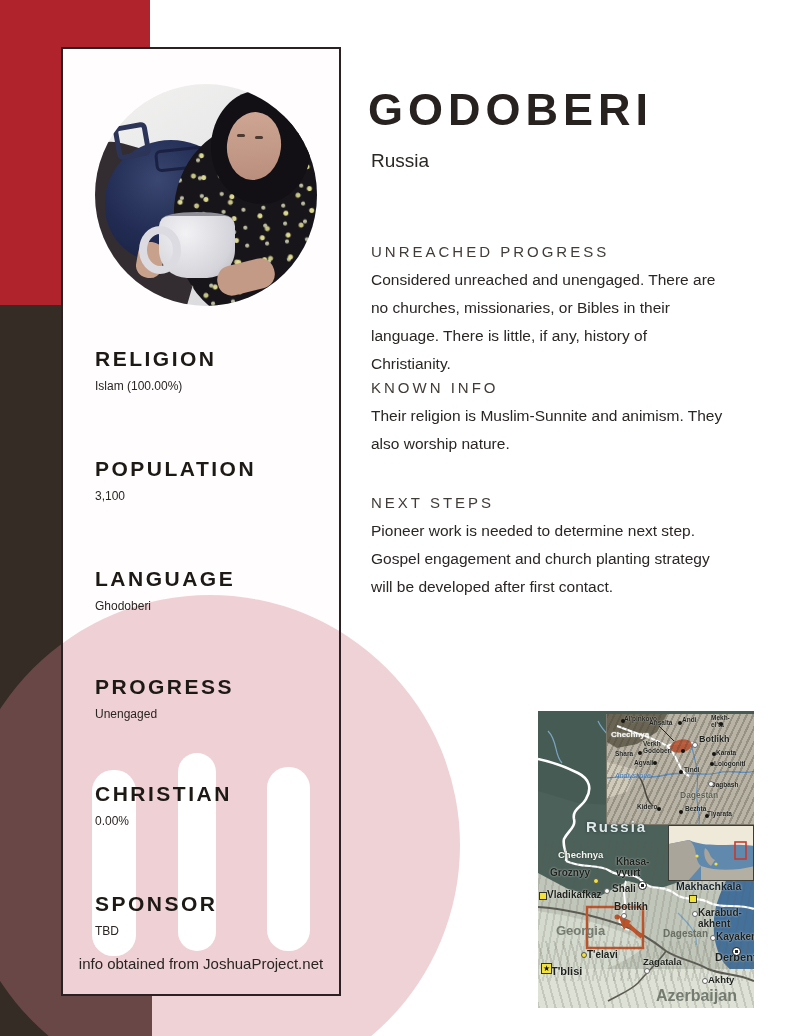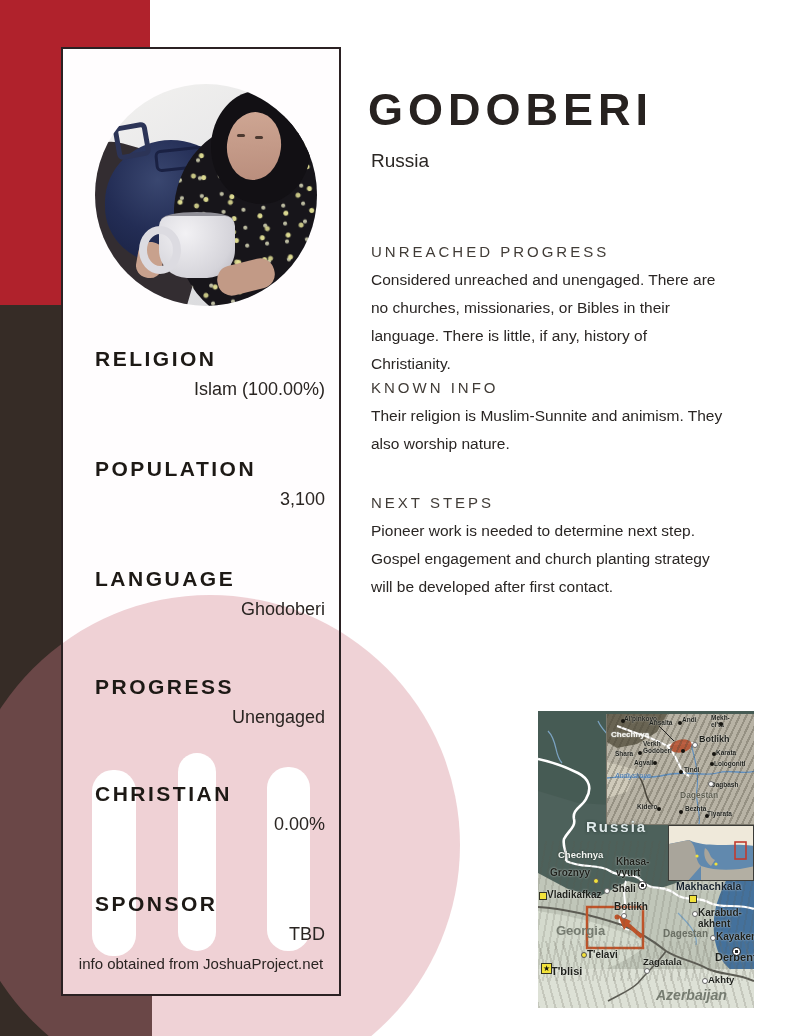--- a/index.html
+++ b/index.html
@@ -55,21 +55,21 @@
   .ph-mug-handle{position:absolute;left:44px;top:142px;width:26px;height:32px;
                  border:8px solid #dcdbe1;border-radius:50%;}
   .ph-hand{position:absolute;left:122px;top:178px;width:58px;height:30px;border-radius:14px;
            background:#c29a86;transform:rotate(-14deg);}
   .ph-hand2{position:absolute;left:42px;top:158px;width:26px;height:36px;border-radius:12px;
             background:#c8a18d;transform:rotate(10deg);}
 
   
   .field{position:absolute;left:34px;width:230px;}
   .field .lbl{font-weight:bold;font-size:21px;letter-spacing:2.5px;color:#1d1915;}
-  .field .val{font-size:18px;color:#2a2522;margin-top:8px;text-align:right;}
+  .field .val{font-size:12px;color:#2a2522;margin-top:8px;}
   .card-footer{position:absolute;left:0;top:908px;width:100%;text-align:center;
                font-size:15px;color:#2a2422;}
 
   
   .title{left:368px;top:84px;font-size:45px;font-weight:bold;letter-spacing:5px;color:#272220;z-index:2;}
   .subtitle{left:371px;top:150px;font-size:19px;color:#2b2724;z-index:2;}
   .sec-head{font-size:15px;letter-spacing:3px;color:#413c37;z-index:2;}
   .sec-body{font-size:15.5px;line-height:1.8;color:#2a2624;width:356px;z-index:2;}
 
   
@@ -273,21 +273,21 @@
     <div class="ml" style="left:160px;top:197px;">Karabud-
 akhent</div>
     <div class="ml" style="left:178px;top:221px;">Kayakent</div>
     <div class="ml ml-gray" style="left:112px;top:218px;font-size:10px;color:#6a6f64;">Dagestan</div>
     <div class="ml ml-gray" style="left:5px;top:213px;font-size:13px;">Georgia</div>
     <div class="ml" style="left:49px;top:239px;">T'elavi</div>
     <div class="ml" style="left:156px;top:241px;font-size:11px;padding-left:21px;">Derbent</div>
     <div class="ml" style="left:13px;top:255px;font-size:11px;">T'blisi</div>
     <div class="ml" style="left:105px;top:246px;font-size:9.5px;">Zagatala</div>
     <div class="ml" style="left:170px;top:264px;font-size:9.5px;">Akhty</div>
-    <div class="ml ml-gray" style="left:105px;top:277px;font-size:14px;font-style:italic;">Azerbaijan</div>
+    <div class="ml ml-gray" style="left:105px;top:277px;font-size:16px;">Azerbaijan</div>
 
     <span class="dot-y" style="left:55px;top:167px;"></span>
     <span class="mk-circle" style="left:100px;top:170px;"></span>
     <span class="dot-w" style="left:66px;top:177px;"></span>
     <span class="sq-y" style="left:1px;top:181px;"></span>
     <span class="sq-y" style="left:151px;top:184px;"></span>
     <span class="dot-w" style="left:83px;top:202px;"></span>
     <span class="dot-w" style="left:154px;top:200px;"></span>
     <span class="dot-w" style="left:172px;top:224px;"></span>
     <span class="dot-y" style="left:43px;top:241px;"></span>

